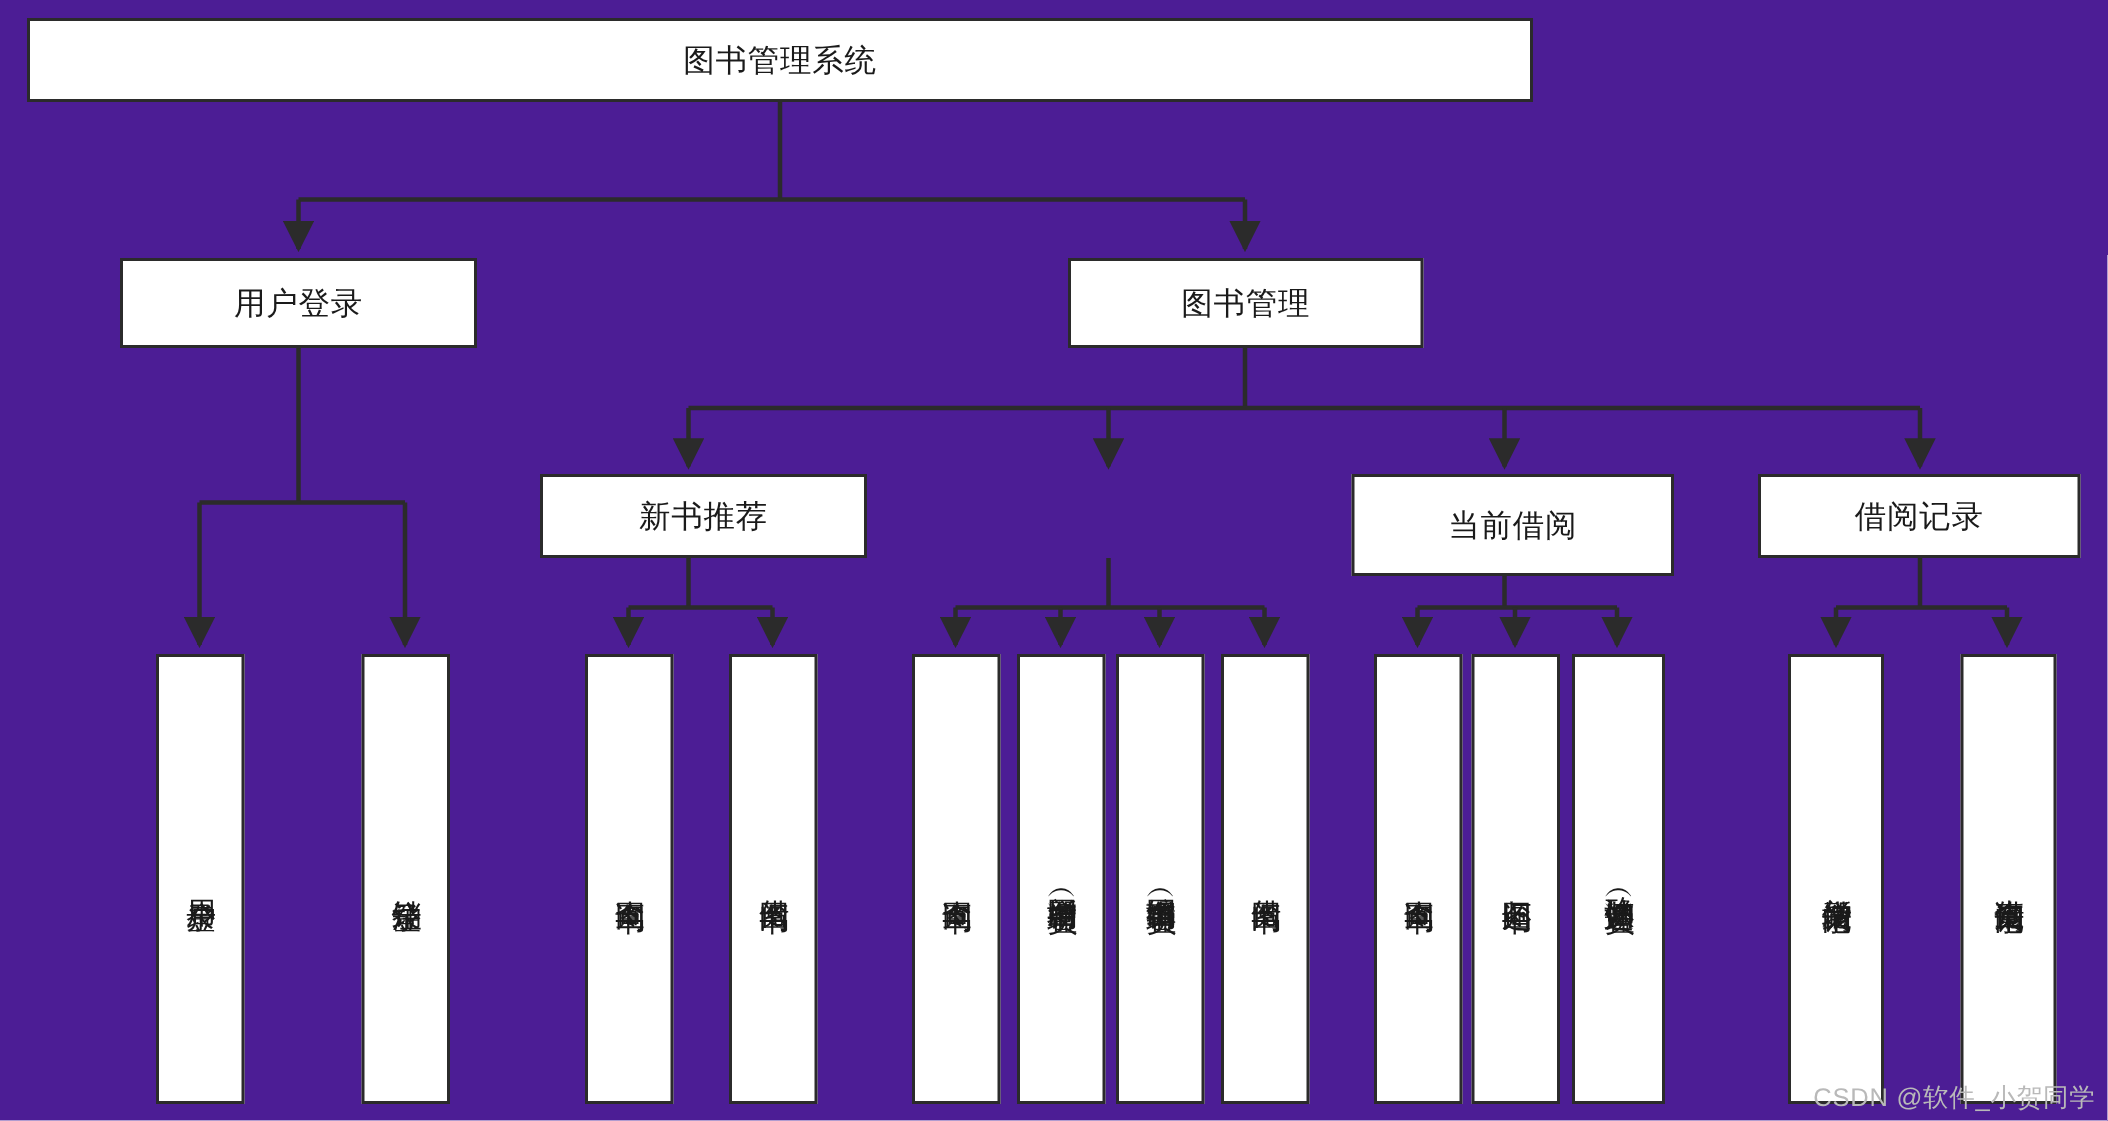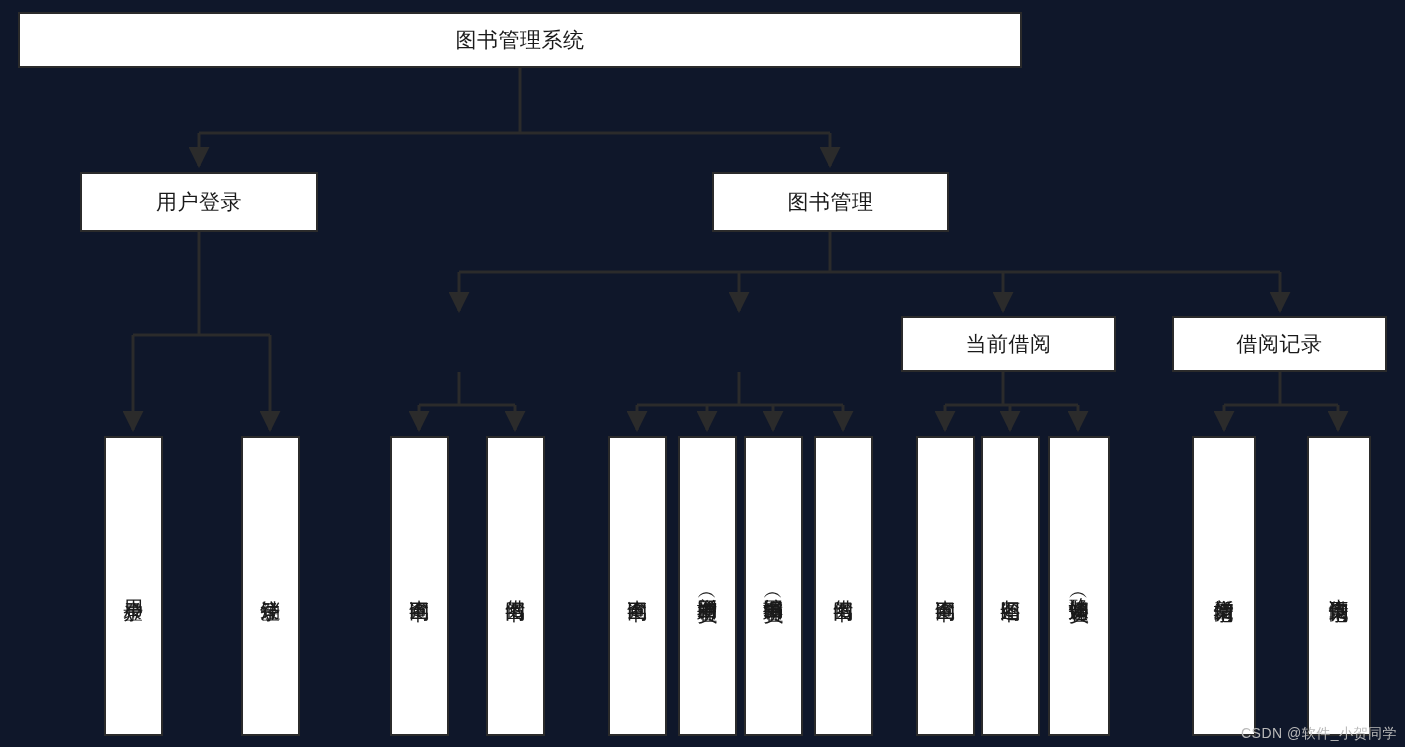--- a/index.html
+++ b/index.html
@@ -7,21 +7,21 @@
     padding: 0;
     background: #ffffff;
   }
   body {
     font-family: "Liberation Sans", "DejaVu Sans", sans-serif;
   }
   #canvas {
     position: relative;
     width: 1405px;
     height: 747px;
-    background: #0f172a;
+    background: #4c1d95;
     overflow: hidden;
   }
   #wires {
     position: absolute;
     left: 0;
     top: 0;
     width: 1405px;
     height: 747px;
   }
   .node {
@@ -53,21 +53,21 @@
     writing-mode: vertical-rl;
     text-orientation: upright;
     display: block;
     white-space: normal;
     max-height: 100%;
   }
   #watermark {
     position: absolute;
     right: 8px;
     bottom: 4px;
-    font-size: 14px;
+    font-size: 17px;
     color: #b9b9b9;
     letter-spacing: 0.5px;
     white-space: nowrap;
     font-family: "Liberation Sans", "DejaVu Sans", sans-serif;
   }
 </style>
 </head>
 <body>
 
 <div id="canvas">
@@ -127,23 +127,26 @@
   </div>
 
   <div class="node horiz" style="left:80px; top:172px; width:238px; height:60px;">
     <span>用户登录</span>
   </div>
 
   <div class="node horiz" style="left:712px; top:172px; width:237px; height:60px;text-align:center;">
     <span>图书管理</span>
   </div>
 
+  <div class="node horiz" style="left:360px; top:316px; width:218px; height:56px;">
+    <span>新书推荐</span>
+  </div>
 
 
-  <div class="node horiz" style="left:901px; top:316px; width:215px; height:56px;font-family:Liberation Mono, monospace;">
+  <div class="node horiz" style="left:901px; top:316px; width:215px; height:68px;font-family:Liberation Mono, monospace;">
     <span>当前借阅</span>
   </div>
 
   <div class="node horiz" style="left:1172px; top:316px; width:215px; height:56px;">
     <span>借阅记录</span>
   </div>
 
   <div class="node vert" style="left:104px; top:436px; width:59px; height:300px;">
     <span class="vtext">用户登录</span>
   </div>

